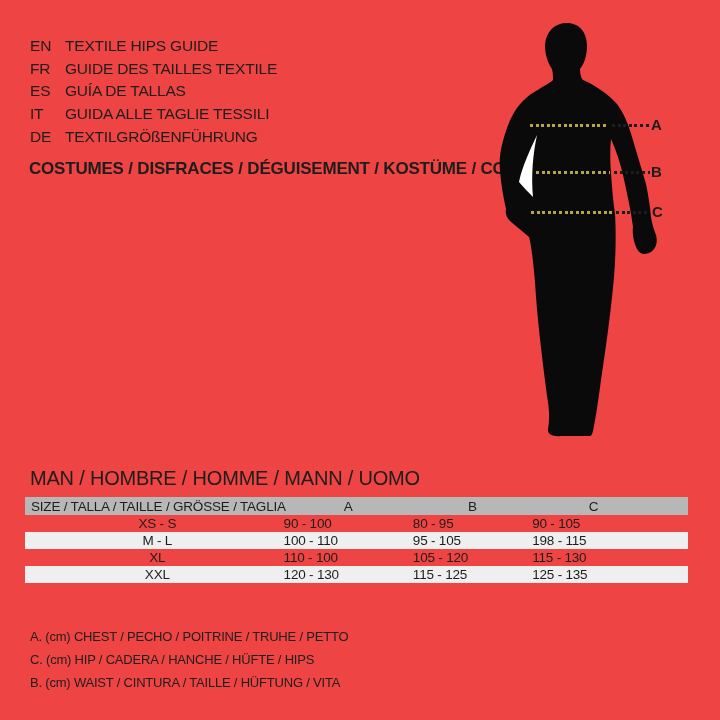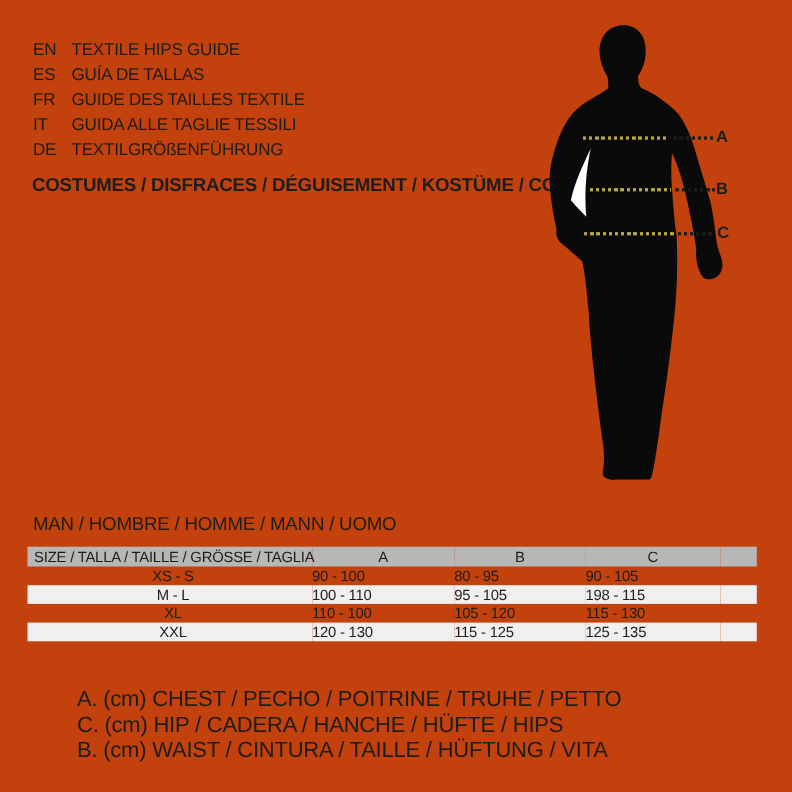--- a/index.html
+++ b/index.html
@@ -1,63 +1,63 @@
 <!DOCTYPE html>
 <html style="--dot-yellow: #b5a842; --dot-dark: #1d1d1b; --sil-color: #0a0a0a; --header-bg: #b7b7b7; --alt-row-bg: #efefef;"><head>
 <meta charset="utf-8">
 <style>
   html,body { margin:0; padding:0; background:#ffffff; }
   .page {
-    position:relative; width:720px; height:720px; background:#c2410c;
+    position:relative; width:720px; height:720px; background:#ef4444;
     font-family:"Liberation Sans", sans-serif; color:#1d1d1b; overflow:hidden;
     letter-spacing:-0.2px;
   }
   
   .lang-block { position:absolute; left:30px; top:35px; }
   .lang-row { display:flex; height:22.6px; align-items:center; font-size:15.5px; }
   .lang-code { width:35px; flex:0 0 35px; }
   .lang-label { white-space:nowrap; }
   
   .category-title { position:absolute; left:29px; top:159px; font-size:17px; font-weight:bold; white-space:nowrap; }
   
   .figure-svg { position:absolute; left:492px; top:15px; width:170px; height:440px; }
   .dots { position:absolute; height:3px; }
   .dots-yellow { background:repeating-linear-gradient(to right, var(--dot-yellow) 0 3px, transparent 3px 5.6px); }
   .dots-dark   { background:repeating-linear-gradient(to right, var(--dot-dark) 0 3px, transparent 3px 5.6px); }
   .measure-label { position:absolute; font-size:15px; font-weight:bold; line-height:16px; }
   
-  .section-title { position:absolute; left:30px; top:467px; font-size:17px; white-space:nowrap; }
+  .section-title { position:absolute; left:30px; top:467px; font-size:20px; white-space:nowrap; }
   .size-table { position:absolute; left:25px; top:497px; width:663px; border-collapse:collapse; font-size:13.5px; table-layout:fixed; }
   .size-table th, .size-table td { padding:0; font-weight:normal; white-space:nowrap; }
   .size-table thead th { background:var(--header-bg); height:18px; text-align:center; }
   .size-table thead th.size-col { text-align:left; padding-left:6px; }
   .size-table tbody td { height:17px; }
   .size-table tbody td.size-col { text-align:center; padding-left:6px; }
   .size-table tbody tr:nth-child(even) { background:var(--alt-row-bg); }
   
-  .legend { position:absolute; left:30px; top:625px; font-size:20px; line-height:23.2px;margin-left:40px; }
+  .legend { position:absolute; left:30px; top:625px; font-size:13px; line-height:23.2px; }
   .legend-item { white-space:nowrap; }
 </style>
 </head>
 <body>
 
 <div class="page">
 
   <div class="lang-block">
     <div class="lang-row">
       <span class="lang-code">EN</span>
       <span class="lang-label">TEXTILE HIPS GUIDE</span>
     </div>
     <div class="lang-row">
+      <span class="lang-code">FR</span>
+      <span class="lang-label">GUIDE DES TAILLES TEXTILE</span>
+    </div>
+    <div class="lang-row">
       <span class="lang-code">ES</span>
       <span class="lang-label">GUÍA DE TALLAS</span>
-    </div>
-    <div class="lang-row">
-      <span class="lang-code">FR</span>
-      <span class="lang-label">GUIDE DES TAILLES TEXTILE</span>
     </div>
     <div class="lang-row">
       <span class="lang-code">IT</span>
       <span class="lang-label">GUIDA ALLE TAGLIE TESSILI</span>
     </div>
     <div class="lang-row">
       <span class="lang-code">DE</span>
       <span class="lang-label">TEXTILGRÖßENFÜHRUNG</span>
     </div>
   </div>

